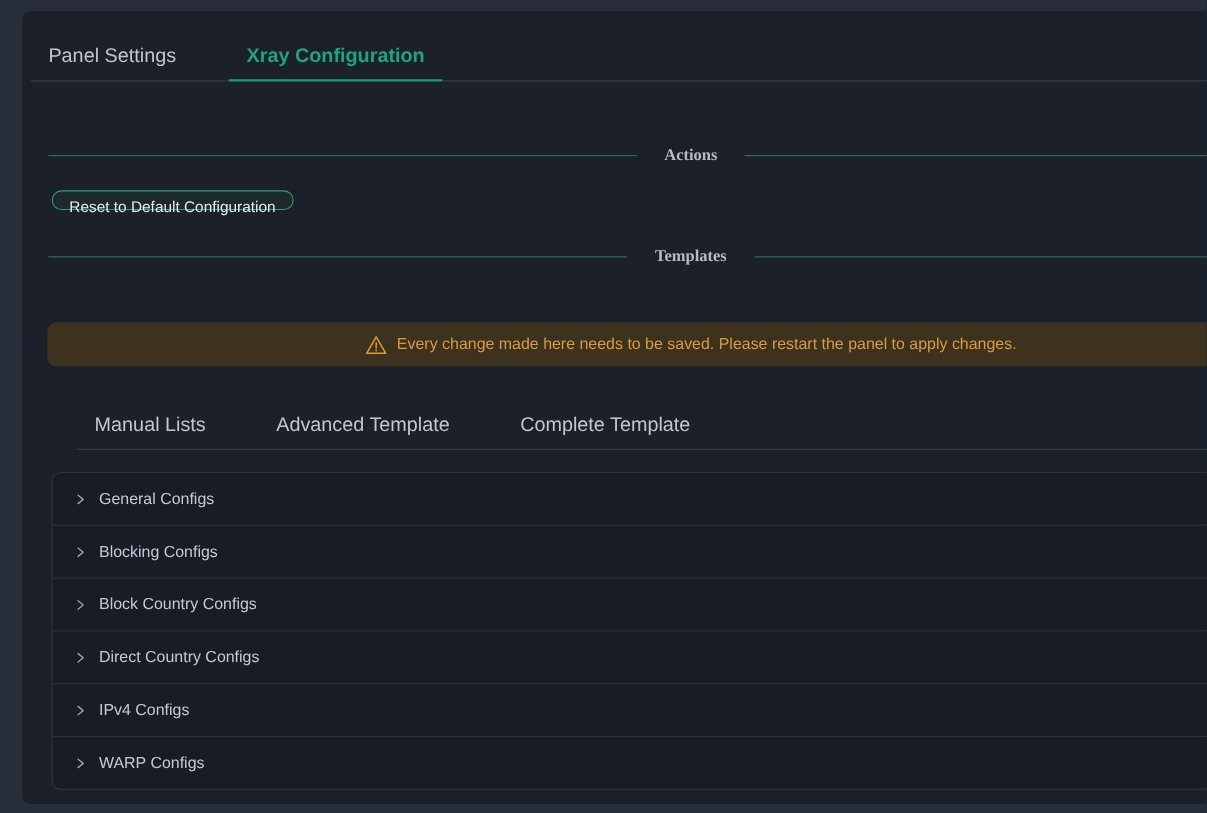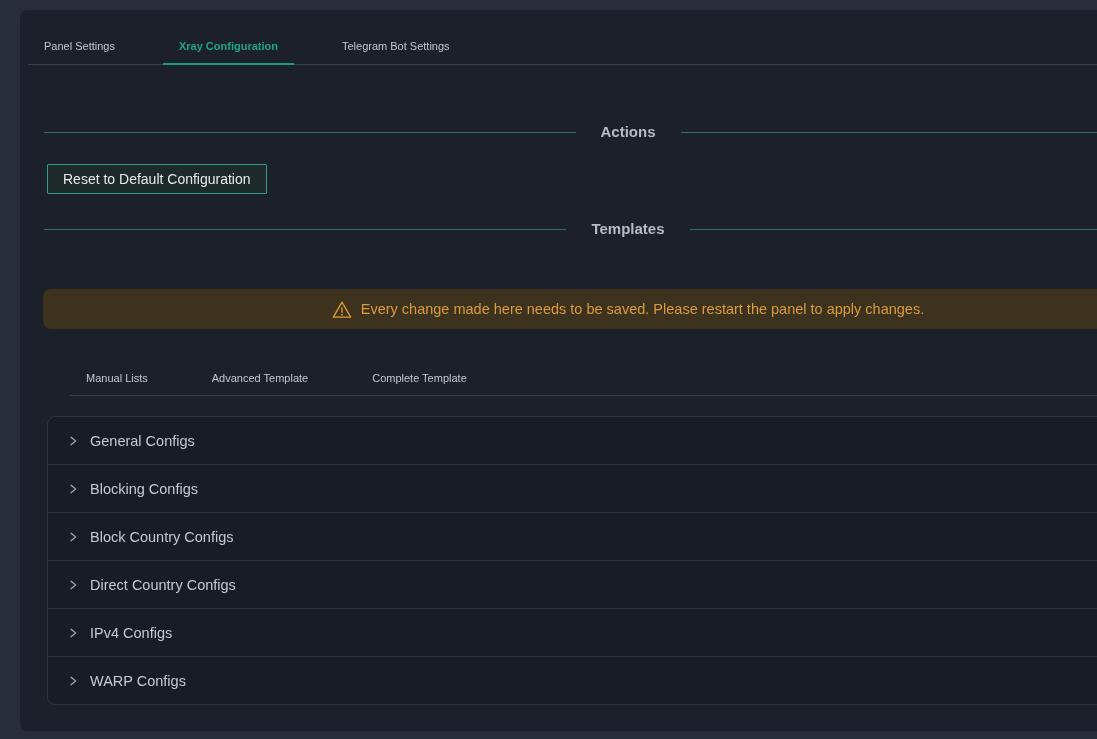--- a/index.html
+++ b/index.html
@@ -13,42 +13,42 @@
     position:absolute;left:20px;top:10px;width:1216px;height:721px;
     background:#1b202b;border-radius:8px;
     padding-top:18px;box-sizing:border-box;
   }
   
   .main-tabs{
     display:flex;gap:32px;margin:0 24px 0 8px;
     border-bottom:1px solid #3a404b;
   }
   .tab{
-    padding:12px 16px;font-size:11px;color:#c3c7cd;cursor:pointer;
+    padding:12px 16px;font-size:18px;color:#c3c7cd;cursor:pointer;
     position:relative;white-space:nowrap;
   }
   .tab.active{color:#1da57e;font-weight:600;}
   .tab.active::after{
     content:"";position:absolute;left:0;right:0;bottom:-1px;height:2px;background:#1a9e78;
   }
   
   .divider{
     display:flex;align-items:center;margin:56px 24px 0 24px;
   }
   .divider.templates{margin-top:24px;}
   .divider::before,.divider::after{
     content:"";flex:1;border-top:1px solid #2b7364;
   }
   .divider .divider-text{
-    padding:0 25px;color:#b7bbc2;font-weight:700;font-size:15px;line-height:22px;
+    padding:0 25px;color:#b7bbc2;font-weight:700;font-size:15px;line-height:22px;font-family:Liberation Serif, serif;
   }
   
   .reset-btn{
-    display:inline-block;margin:21px 0 0 27px;height:30px;padding:0 15px;
-    background:#1d2a29;border:1px solid #2e9e80;border-radius:1px;
+    display:inline-block;margin:21px 0 0 27px;height:18px;padding:0 15px;
+    background:#1d2a29;border:1px solid #2e9e80;border-radius:14px;
     color:#e8eaed;font-size:14px;font-family:"Liberation Sans", sans-serif;
     cursor:pointer;line-height:28px;
   }
   
   .alert{
     margin:49px 23px 0 23px;height:40px;border-radius:8px;
     background:#3c321d;color:#db9b3e;font-size:14.5px;
     display:flex;align-items:center;justify-content:center;gap:9px;
   }
   .alert .warn-icon{display:inline-flex;align-items:center;}
@@ -75,21 +75,20 @@
 </style>
 </head>
 <body>
 
 <div class="card">
 
   
   <div class="main-tabs">
     <div class="tab">Panel Settings</div>
     <div class="tab active">Xray Configuration</div>
-    <div class="tab">Telegram Bot Settings</div>
   </div>
 
   
   <div class="divider">
     <span class="divider-text">Actions</span>
   </div>
 
   <button class="reset-btn">Reset to Default Configuration</button>
 
   

